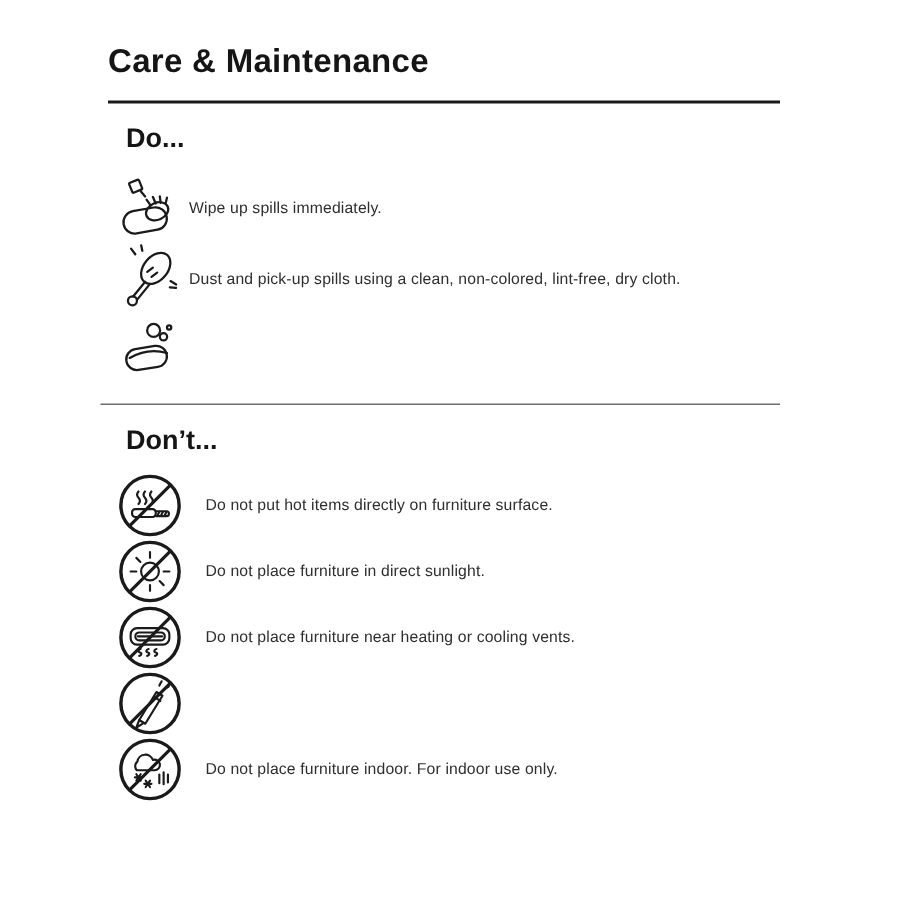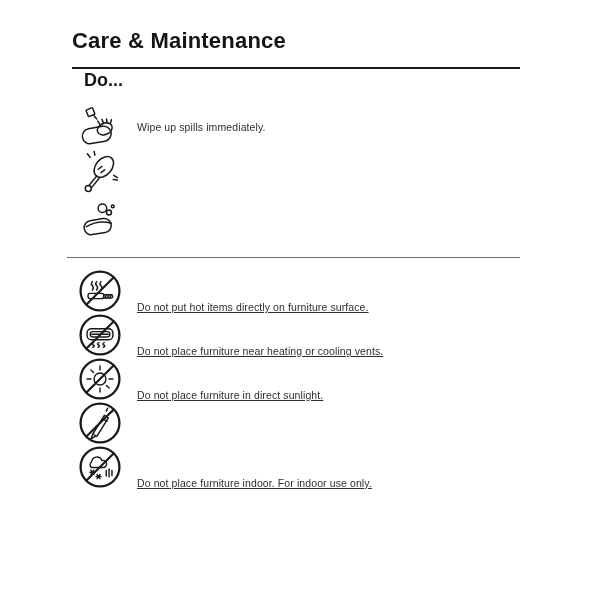--- a/index.html
+++ b/index.html
@@ -3,29 +3,29 @@
 <meta charset="utf-8">
 <style>
   html,body{margin:0;padding:0;background:#fff;}
   .page{
     position:relative;width:600px;height:556px;background:#ffffff;
     font-family:"Liberation Sans",sans-serif;color:#2e2e2e;overflow:hidden;
   }
   .content{position:absolute;left:72px;top:28px;width:448px;}
   .doc-title{font-size:22px;font-weight:bold;color:#151515;letter-spacing:.2px;line-height:26px;}
   .title-rule{border:none;border-top:2px solid #1a1a1a;margin:13px 0 0 0;width:448px;}
-  .section-heading{font-size:18px;font-weight:bold;color:#151515;line-height:22px;margin:0 0 0 12px;}
+  .section-heading{font-size:18px;font-weight:bold;color:#151515;line-height:22px;margin:12px 0 0 12px;}
   .do-rows .row{display:flex;align-items:center;height:47px;}
-  .dont-rows .row{display:flex;align-items:flex-end;height:44px;text-decoration:underline;}
+  .dont-rows .row{display:flex;align-items:center;height:44px;}
   .do-rows{margin-top:12px;}
   .dont-rows{margin-top:11px;}
   .icon-box{flex:0 0 auto;display:flex;align-items:center;justify-content:center;}
   .do-icon{width:50px;height:47px;margin-left:4px;}
   .dont-icon{width:44px;height:44px;margin-left:6px;}
-  .do-rows .item-text{margin-left:11px;}
+  .do-rows .item-text{}
   .dont-rows .item-text{margin-left:15px;}
   .item-text{font-size:10.5px;color:#2e2e2e;letter-spacing:.1px;}
   .section-rule{border:none;border-top:1px solid #6e6e6e;margin:13px 0 0 -5px;width:453px;}
   svg{display:block;}
 </style>
 </head>
 <body>
 
 <div class="page">
   <div class="content">
@@ -59,38 +59,40 @@
             <ellipse cx="28" cy="18" rx="8.5" ry="12.5" transform="rotate(40 28 18)"></ellipse>
             <path d="M25,24 l4,-3 M22,20.5 l4,-3"></path>
             <path d="M20.5,27.5 l-8.5,10.5 M23.5,29.5 l-8.5,10.5"></path>
             <circle cx="11.5" cy="41" r="3.2"></circle>
             <path d="M13.5,8 l-3,-4"></path>
             <path d="M18.5,5.5 l-0.8,-3.8"></path>
             <path d="M38.5,27 l4,2.4"></path>
             <path d="M38,31.5 l4.4,0.4"></path>
           </svg>
         </span>
+        <span class="item-text">Dust and pick-up spills using a clean, non-colored, lint-free, dry cloth.</span>
       </div>
 
       <div class="row">
         <span class="icon-box do-icon">
           <svg width="50" height="47" viewBox="0 0 50 50" fill="none" stroke="#1a1a1a" stroke-width="1.6" stroke-linecap="round" stroke-linejoin="round">
             <rect x="7" y="24" width="29" height="15" rx="7.5" transform="rotate(-9 21.5 31.5)"></rect>
             <path d="M9.5,31.5 q13,-7.5 26.5,-3.5"></path>
             <circle cx="26.5" cy="12" r="4.6"></circle>
             <circle cx="33.5" cy="16.5" r="2.6"></circle>
             <circle cx="37.5" cy="10" r="1.5"></circle>
           </svg>
         </span>
       </div>
 
     </div>
 
     <hr class="section-rule">
 
+    <div class="section-heading">Don’t...</div>
 
     <div class="dont-rows">
 
       <div class="row">
         <span class="icon-box dont-icon">
           <svg width="44" height="44" viewBox="0 0 46 46" fill="none" stroke="#1a1a1a" stroke-linecap="round" stroke-linejoin="round">
             <g stroke-width="1.5">
               <rect x="10.5" y="25.5" width="16.5" height="5.5" rx="2.2"></rect>
               <path d="M27,27 h7.5 a1.7,1.7 0 0 1 0,3.4 H27"></path>
               <path d="M29.5,27.4 l-1.3,2.6 M32,27.4 l-1.3,2.6 M34.5,27.4 l-1.3,2.6"></path>
@@ -103,47 +105,47 @@
           </svg>
         </span>
         <span class="item-text">Do not put hot items directly on furniture surface.</span>
       </div>
 
 
       <div class="row">
         <span class="icon-box dont-icon">
           <svg width="44" height="44" viewBox="0 0 46 46" fill="none" stroke="#1a1a1a" stroke-linecap="round" stroke-linejoin="round">
             <g stroke-width="1.5">
+              <circle cx="23" cy="23" r="6.2"></circle>
+              <path d="M23,13.5 v-4 M23,32.5 v4 M13.5,23 h-4 M32.5,23 h4"></path>
+              <path d="M16.3,16.3 l-2.8,-2.8 M29.7,16.3 l2.8,-2.8 M16.3,29.7 l-2.8,2.8 M29.7,29.7 l2.8,2.8"></path>
+            </g>
+            <circle cx="23" cy="23" r="20.3" stroke-width="2.4"></circle>
+            <line x1="8.8" y1="37.2" x2="37.2" y2="8.8" stroke-width="2.2"></line>
+          </svg>
+        </span>
+        <span class="item-text">Do not place furniture in direct sunlight.</span>
+      </div>
+
+      <div class="row">
+        <span class="icon-box dont-icon">
+          <svg width="44" height="44" viewBox="0 0 46 46" fill="none" stroke="#1a1a1a" stroke-linecap="round" stroke-linejoin="round">
+            <g stroke-width="1.5">
               <rect x="9.5" y="16.5" width="27" height="11.5" rx="4.5"></rect>
               <rect x="12.8" y="19.5" width="20.5" height="5.5" rx="2.7"></rect>
               <path d="M14.5,22.2 h17"></path>
               <path d="M16.5,31 c-1.8,0.4 -2,2 -0.5,2.4 c1.5,0.4 1.3,2 -0.5,2.4"></path>
               <path d="M22,31 c-1.8,0.4 -2,2 -0.5,2.4 c1.5,0.4 1.3,2 -0.5,2.4"></path>
               <path d="M27.5,31 c-1.8,0.4 -2,2 -0.5,2.4 c1.5,0.4 1.3,2 -0.5,2.4"></path>
             </g>
             <circle cx="23" cy="23" r="20.3" stroke-width="2.4"></circle>
             <line x1="8.8" y1="37.2" x2="37.2" y2="8.8" stroke-width="2.2"></line>
           </svg>
         </span>
         <span class="item-text">Do not place furniture near heating or cooling vents.</span>
-      </div>
-
-      <div class="row">
-        <span class="icon-box dont-icon">
-          <svg width="44" height="44" viewBox="0 0 46 46" fill="none" stroke="#1a1a1a" stroke-linecap="round" stroke-linejoin="round">
-            <g stroke-width="1.5">
-              <circle cx="23" cy="23" r="6.2"></circle>
-              <path d="M23,13.5 v-4 M23,32.5 v4 M13.5,23 h-4 M32.5,23 h4"></path>
-              <path d="M16.3,16.3 l-2.8,-2.8 M29.7,16.3 l2.8,-2.8 M16.3,29.7 l-2.8,2.8 M29.7,29.7 l2.8,2.8"></path>
-            </g>
-            <circle cx="23" cy="23" r="20.3" stroke-width="2.4"></circle>
-            <line x1="8.8" y1="37.2" x2="37.2" y2="8.8" stroke-width="2.2"></line>
-          </svg>
-        </span>
-        <span class="item-text">Do not place furniture in direct sunlight.</span>
       </div>
 
       <div class="row">
         <span class="icon-box dont-icon">
           <svg width="44" height="44" viewBox="0 0 46 46" fill="none" stroke="#1a1a1a" stroke-linecap="round" stroke-linejoin="round">
             <g stroke-width="1.5">
               <path d="M15.5,34.5 l12,-19.5 4.2,2.6 -12,19.5 z"></path>
               <path d="M15.5,34.5 l-2,5.2 4.5,-2.7"></path>
               <path d="M26,18.6 l4.2,2.6"></path>
               <path d="M29.5,10.5 l1.6,-3 M33,13 l3,-1.8"></path>

